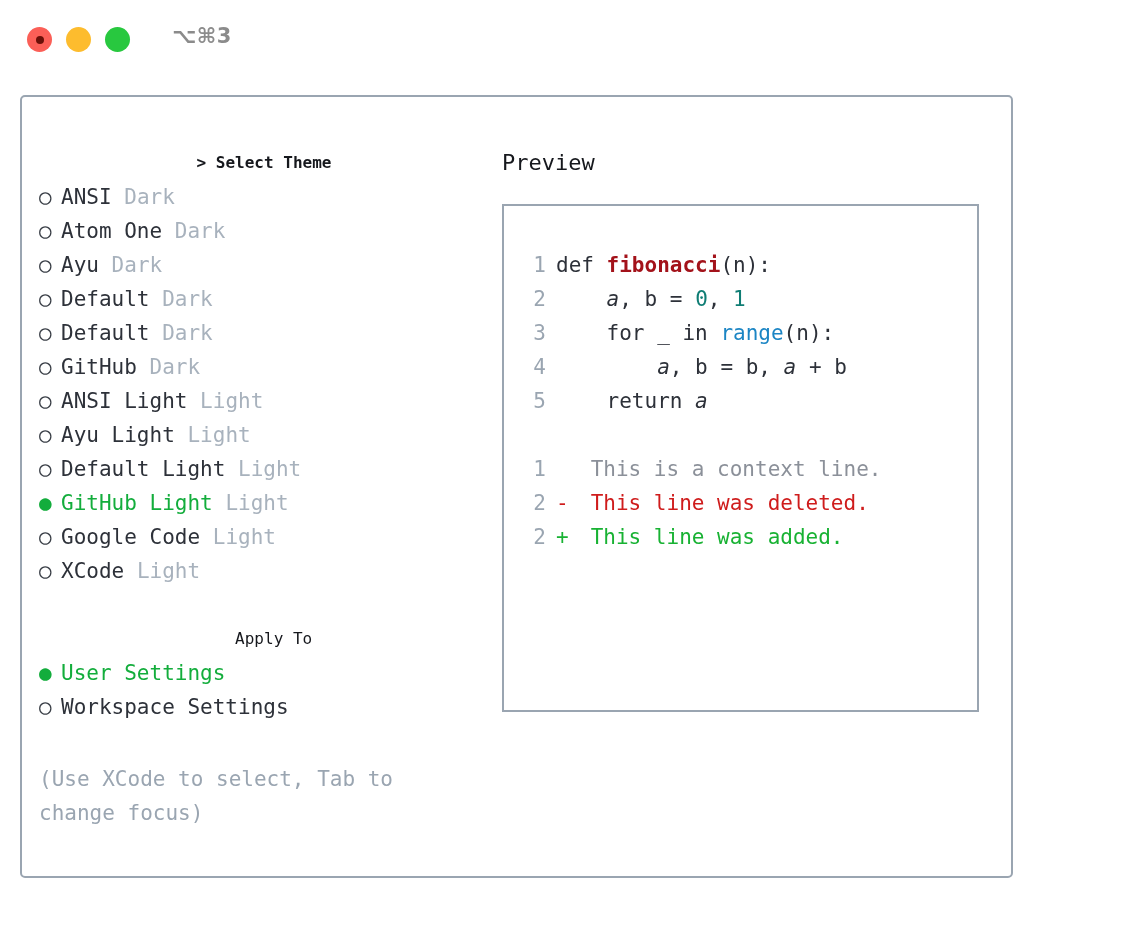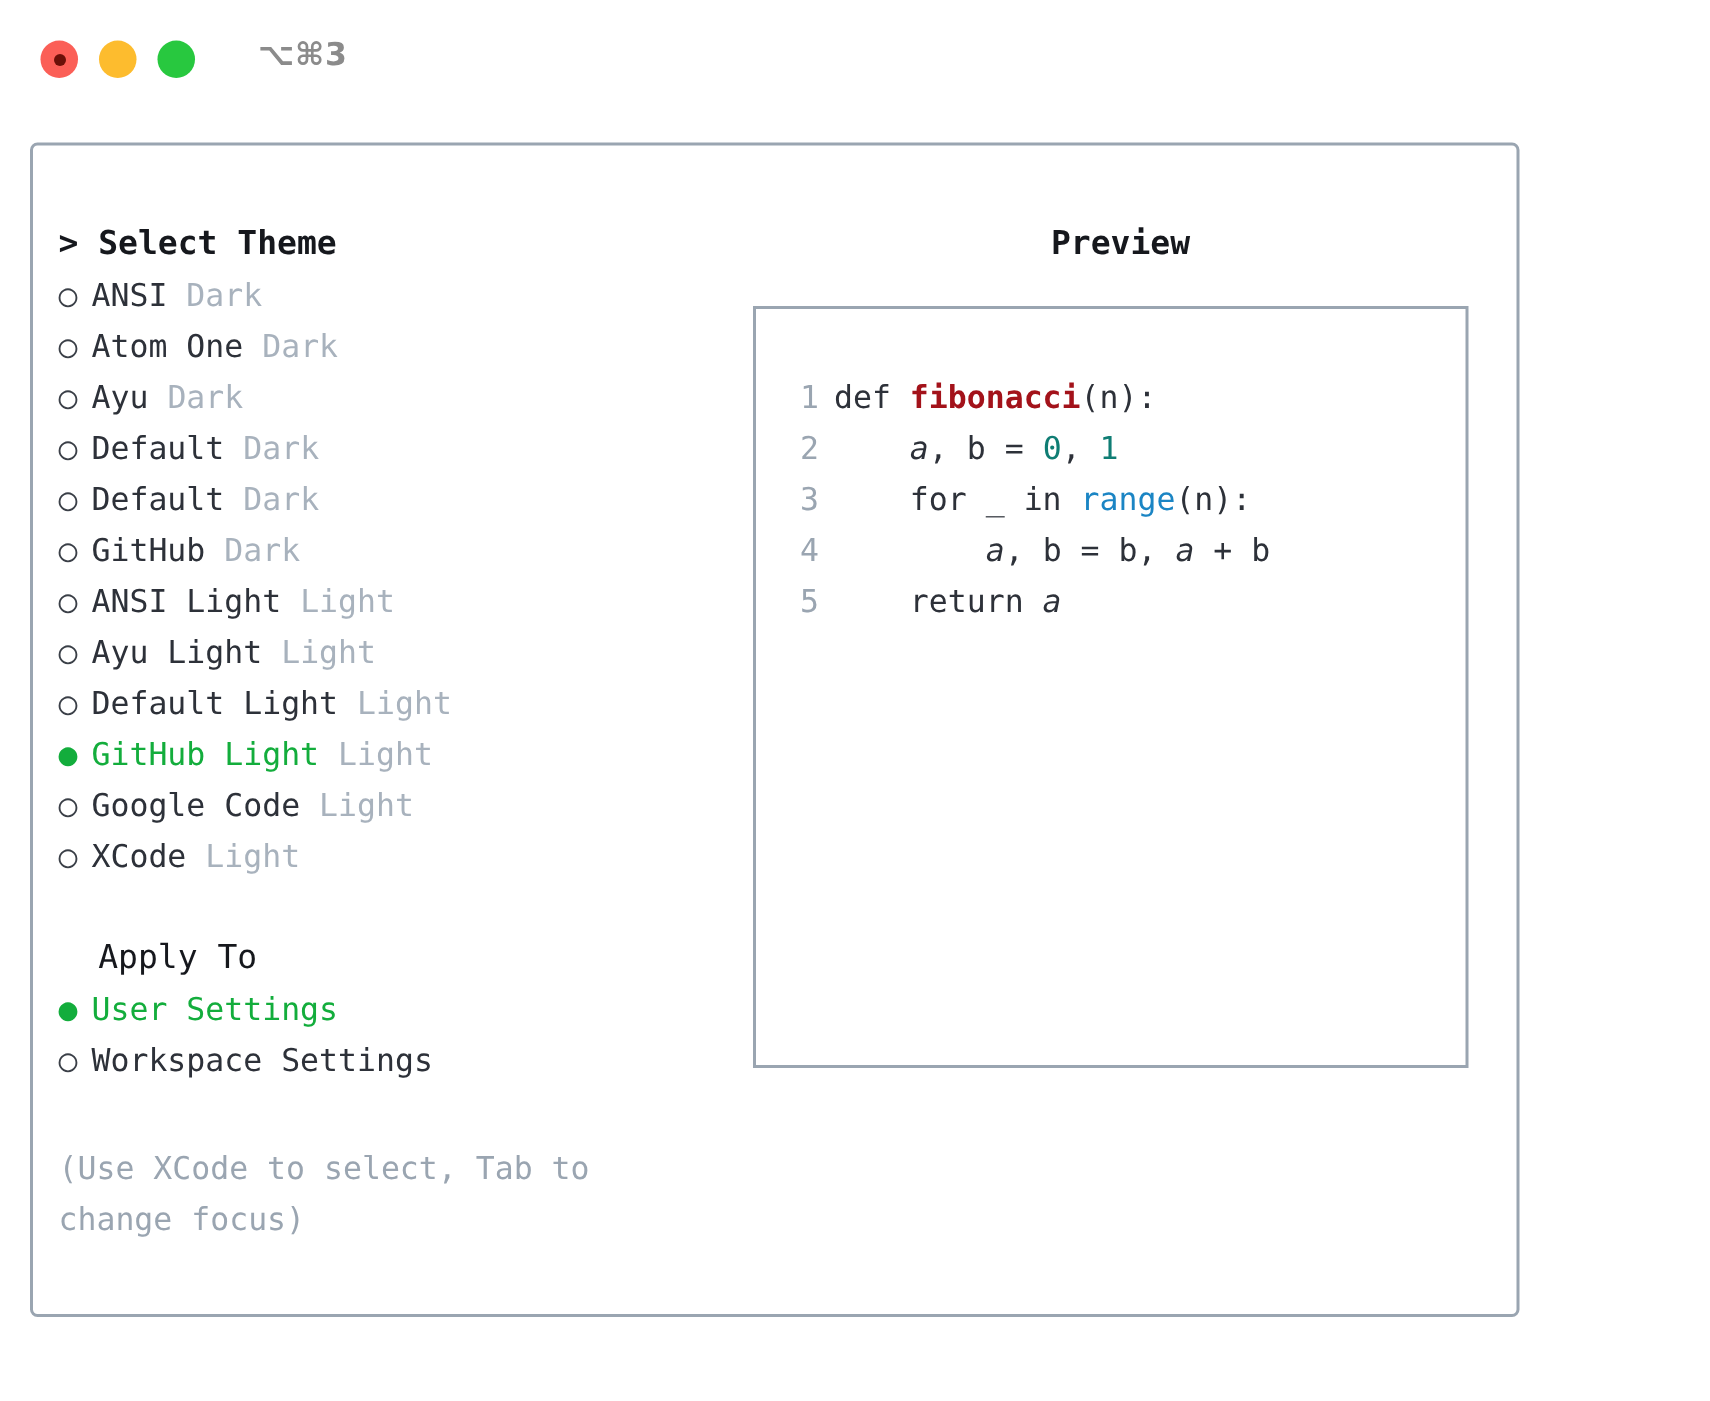--- a/index.html
+++ b/index.html
@@ -94,25 +94,26 @@
 
   
   .left-col {
     position: absolute;
     left: 17px;
     top: 49px;
     width: 450px;
   }
 
   .section-head {
-    font-size: 22px;
+    font-size: 16px;
     line-height: 34px;
     color: #16181d;
     white-space: pre;
     height: 34px;
+    text-align: center;
   }
   .section-head.focused { font-weight: 700; }
   .section-head.unfocused { font-weight: 400; }
 
   .opt-row {
     height: 34px;
     line-height: 34px;
     font-size: 21px;
     white-space: pre;
     color: #2d3139;
@@ -145,25 +146,24 @@
   
   .right-col {
     position: absolute;
     left: 480px;
     top: 49px;
     width: 490px;
   }
 
   .preview-title {
     font-size: 22px;
-    font-weight: 700;
+    font-weight: 400;
     line-height: 34px;
     color: #16181d;
     white-space: pre;
-    text-align: center;
   }
 
   .preview-box {
     position: absolute;
     left: 480px;
     top: 107px;
     width: 477px;
     height: 508px;
     border: 2px solid #9aa5b1;
     background: #ffffff;
@@ -267,18 +267,23 @@
       <div class="preview-box">
         <div class="code-area">
           <div id="code-lines">
               <div class="code-line"><span class="ln">1</span><span class="tok-kw">def </span><span class="tok-fn">fibonacci</span><span class="tok-plain">(n):</span></div>
               <div class="code-line"><span class="ln">2</span><span class="tok-plain">    </span><span class="tok-var">a</span><span class="tok-plain">, </span><span class="tok-plain">b</span><span class="tok-plain"> = </span><span class="tok-num">0</span><span class="tok-plain">, </span><span class="tok-num">1</span></div>
               <div class="code-line"><span class="ln">3</span><span class="tok-plain">    for _ in </span><span class="tok-bi">range</span><span class="tok-plain">(n):</span></div>
               <div class="code-line"><span class="ln">4</span><span class="tok-plain">        </span><span class="tok-var">a</span><span class="tok-plain">, b = b, </span><span class="tok-var">a</span><span class="tok-plain"> + b</span></div>
               <div class="code-line"><span class="ln">5</span><span class="tok-plain">    return </span><span class="tok-var">a</span></div>
             </div>
           <div class="blank-line"></div>
+          <div id="diff-lines">
+              <div class="code-line"><span class="ln">1</span><span class="mark diff-ctx"> </span><span class="diff-ctx"> This is a context line.</span></div>
+              <div class="code-line"><span class="ln">2</span><span class="mark diff-del">-</span><span class="diff-del"> This line was deleted.</span></div>
+              <div class="code-line"><span class="ln">2</span><span class="mark diff-add">+</span><span class="diff-add"> This line was added.</span></div>
+            </div>
         </div>
       </div>
 
     </div>
   </div>
 </div>
 
 </body></html>

